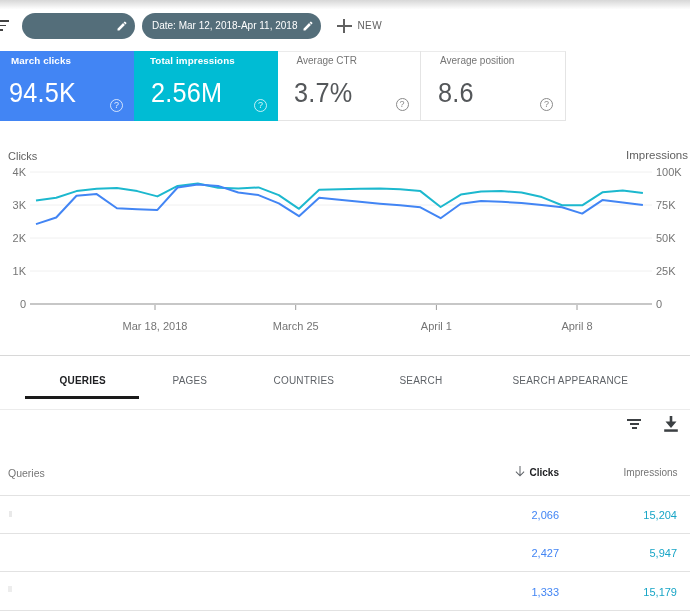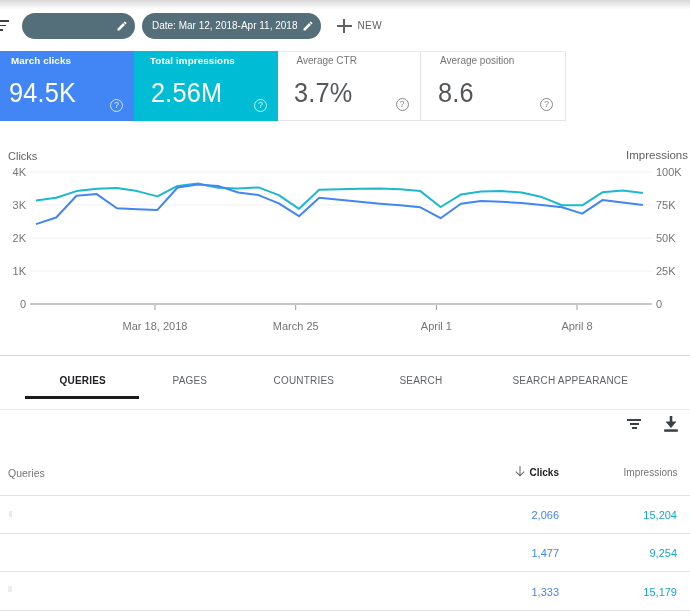--- a/index.html
+++ b/index.html
@@ -128,21 +128,21 @@
 <svg class="abs" style="left:514px;top:465px;" width="12" height="13" viewBox="0 0 24 26">
   <path fill="#5f6368" d="M11 2h2v17l6.5-6.5 1.4 1.4L12 22.8 3.1 13.9l1.4-1.4L11 19z"></path>
 </svg>
 <div class="abs" style="left:459px;top:466.5px;width:100px;text-align:right;font-size:10px;color:#202124;font-weight:bold;">Clicks</div>
 <div class="abs" style="left:577.5px;top:466.5px;width:100px;text-align:right;font-size:10px;color:#757575;">Impressions</div>
 <div class="abs" style="left:0;top:494.5px;width:690px;height:1px;background:#e2e2e2;"></div>
 
 <div class="abs val" style="left:459px;top:508.5px;width:100px;color:#4285f4;">2,066</div>
 <div class="abs val" style="left:577px;top:508.5px;width:100px;color:#18a5c6;">15,204</div>
 <div class="abs" style="left:0;top:532.5px;width:690px;height:1px;background:#e2e2e2;"></div>
-<div class="abs val" style="left:459px;top:547px;width:100px;color:#4285f4;">1,477</div>
-<div class="abs val" style="left:577px;top:547px;width:100px;color:#18a5c6;">9,254</div>
+<div class="abs val" style="left:459px;top:547px;width:100px;color:#4285f4;">2,427</div>
+<div class="abs val" style="left:577px;top:547px;width:100px;color:#18a5c6;">5,947</div>
 <div class="abs" style="left:0;top:571px;width:690px;height:1px;background:#e2e2e2;"></div>
 <div class="abs val" style="left:459px;top:585.5px;width:100px;color:#4285f4;">1,333</div>
 <div class="abs val" style="left:577px;top:585.5px;width:100px;color:#18a5c6;">15,179</div>
 <div class="abs" style="left:0;top:610px;width:690px;height:1px;background:#e2e2e2;"></div>
 
 <div class="abs" style="left:9px;top:511px;width:3px;height:6px;background:#e9e9e9;"></div>
 <div class="abs" style="left:8px;top:586px;width:4px;height:6px;background:#ededed;"></div>
 
 </body></html>

